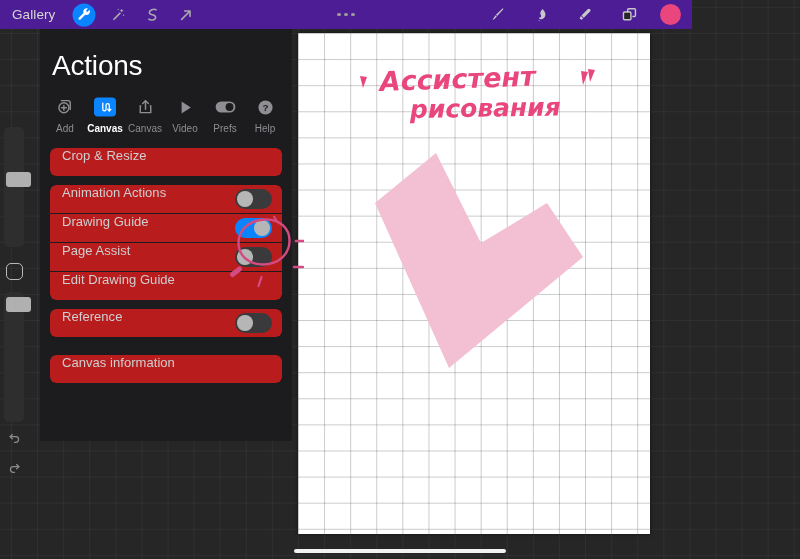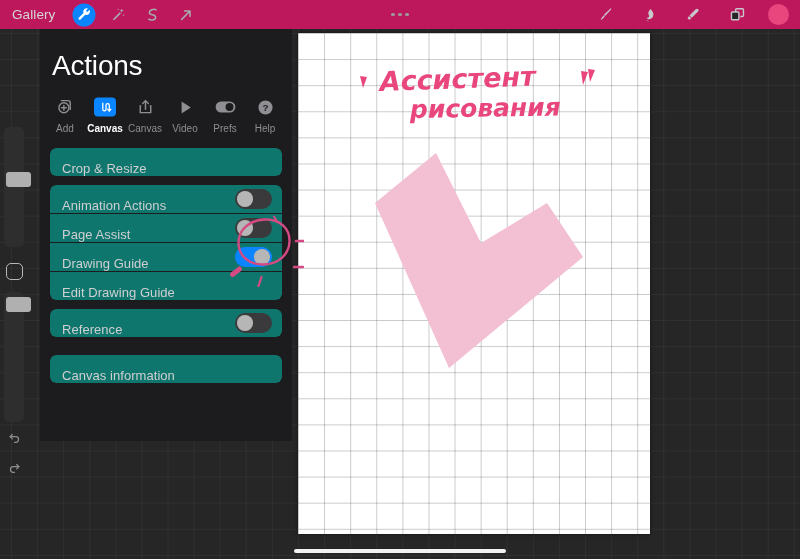--- a/index.html
+++ b/index.html
@@ -23,22 +23,22 @@
     background-image:
       linear-gradient(to right, rgba(255,255,255,0.045) 1px, transparent 1px),
       linear-gradient(to bottom, rgba(255,255,255,0.045) 1px, transparent 1px);
     background-size: 26.1px 26.1px;
     background-position: 298px 33px;
     pointer-events: none;
   }
 
   
   #topbar {
-    position: absolute; left: 0; top: 0; width: 800px; height: 29px;
-    background: #be185d;
+    position: absolute; left: 0; top: 0; width: 692px; height: 29px;
+    background: #4c1d95;
     display: flex; align-items: center;
     z-index: 40;
   }
   #topbar-left { display: flex; align-items: center; height: 29px; padding-left: 10px; gap: 0px; }
   .gallery-label {
     color: #d6d6d6; font-size: 13.5px; letter-spacing: .1px;
     padding: 0 12px 0 2px; line-height: 29px;
   }
   .tbtn {
     width: 34px; height: 29px;
@@ -136,22 +136,22 @@
     width: 22px; height: 19px; border-radius: 4px;
     background: #0a84ff;
   }
   .tab .ticon svg, .tab .ticon .glyph { position: relative; z-index: 2; }
 
   #rowlist { padding: 14px 10px 0 10px; }
   .rowgroup { margin-bottom: 9px; border-radius: 6px; overflow: hidden; }
   .row {
     position: relative;
     height: 28px;
-    background: #0f766e;
-    display: flex; align-items: flex-end;
+    background: #b91c1c;
+    display: flex; align-items: flex-start;
     padding: 0 12px;
     margin-bottom: 1px;
   }
   .row:first-child { border-top-left-radius: 6px; border-top-right-radius: 6px; }
   .row:last-child { border-bottom-left-radius: 6px; border-bottom-right-radius: 6px; margin-bottom: 0; }
   .row-label { color: #cfcfd1; font-size: 13px; letter-spacing: .05px; }
   .toggle {
     position: absolute; right: 10px; top: 50%;
     transform: translateY(-50%);
     width: 37px; height: 20px; border-radius: 10px;
@@ -391,28 +391,28 @@
       </div>
 
       <div class="rowgroup">
         <div class="row">
           <span class="row-label">Animation Actions</span>
           <span class="toggle">
             <span class="knob"></span>
           </span>
         </div>
         <div class="row">
+          <span class="row-label">Drawing Guide</span>
+          <span class="toggle on">
+            <span class="knob"></span>
+          </span>
+        </div>
+        <div class="row">
           <span class="row-label">Page Assist</span>
           <span class="toggle">
-            <span class="knob"></span>
-          </span>
-        </div>
-        <div class="row">
-          <span class="row-label">Drawing Guide</span>
-          <span class="toggle on">
             <span class="knob"></span>
           </span>
         </div>
         <div class="row">
           <span class="row-label">Edit Drawing Guide</span>
         </div>
       </div>
 
       <div class="rowgroup">
         <div class="row">

